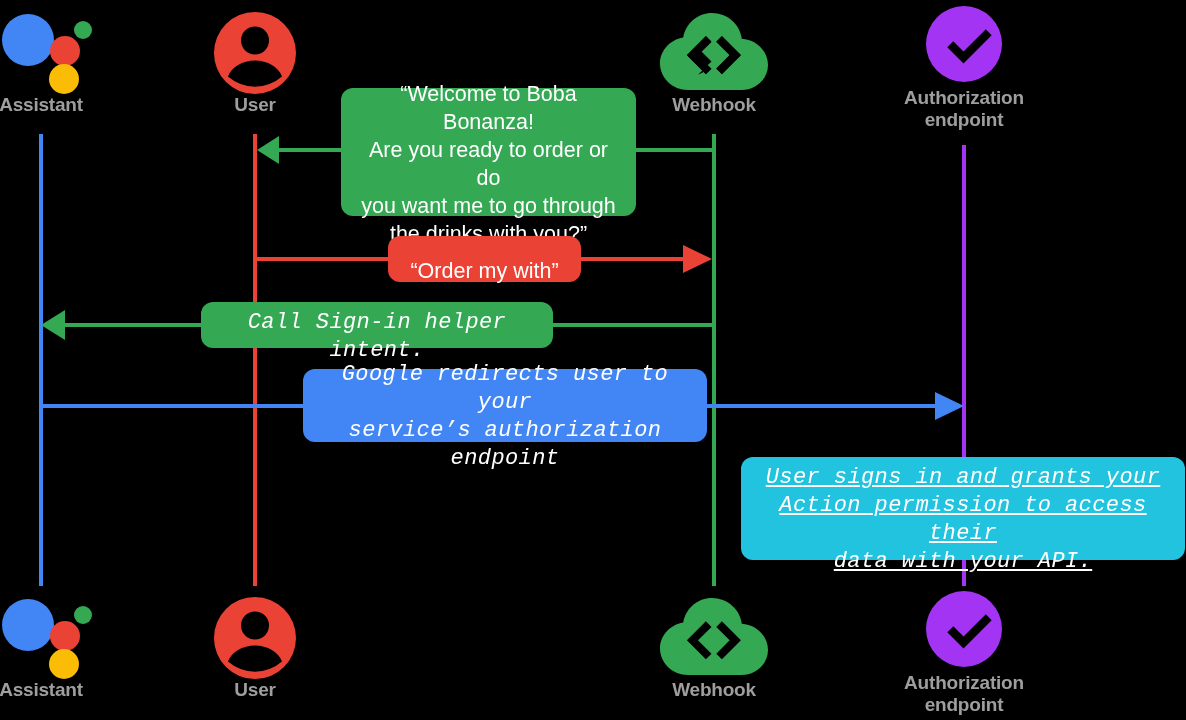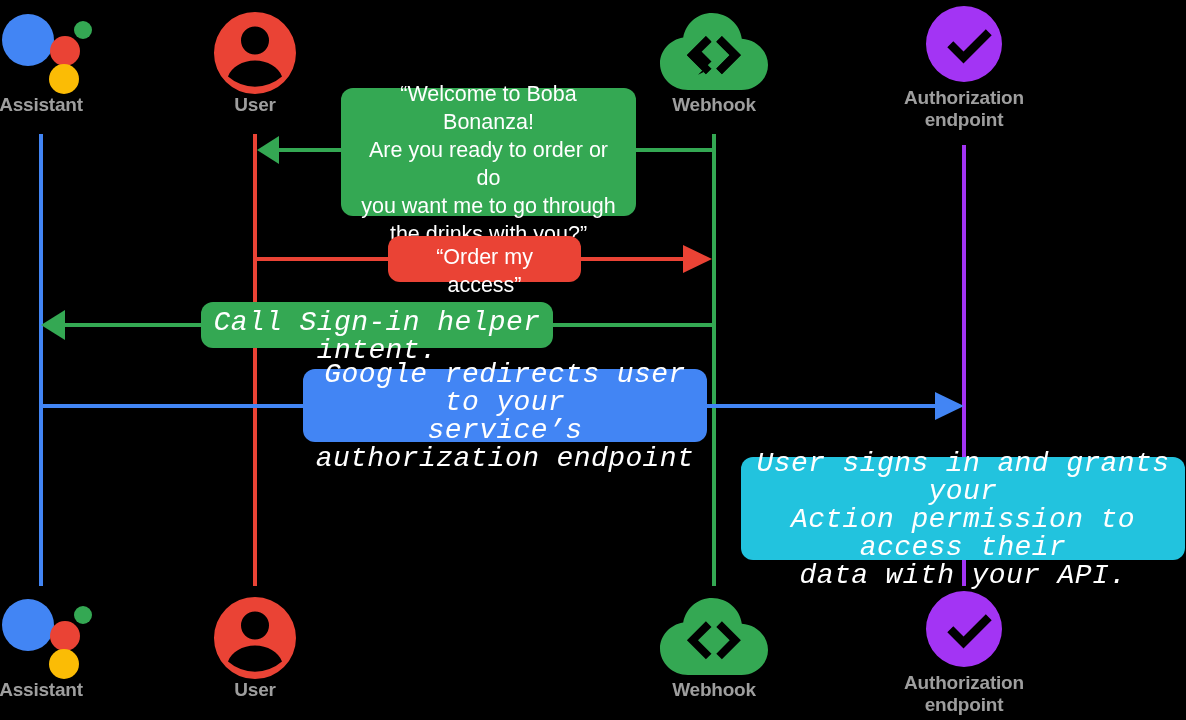--- a/index.html
+++ b/index.html
@@ -60,21 +60,21 @@
     text-align: center;
   }
   .bubble-sans {
     font-family: "Liberation Sans", sans-serif;
     font-size: 21.5px;
     line-height: 28px;
   }
   .bubble-mono {
     font-family: "Liberation Mono", monospace;
     font-style: italic;
-    font-size: 28px;
+    font-size: 22px;
     line-height: 28px;
     letter-spacing: 0.4px;
   }
   .bubble-text {
     white-space: pre-line;
     display: block;
     width: 100%;
     margin-top: 23px;
   }
   svg { display: block; }
@@ -139,37 +139,37 @@
   <div class="bubble bubble-sans" style="left:341px; top:88px; width:295px; height:128px; background:#34A853; padding:8px 14px;">
     <span class="bubble-text">“Welcome to Boba Bonanza!
 Are you ready to order or do
 you want me to go through
 the drinks with you?”</span>
   </div>
 
   <div class="msg-line" style="left:255px; top:257px; width:430px; background:#EA4335;"></div>
   <div class="arrowhead" style="left:683px; top:245px; border-top:14px solid transparent; border-bottom:14px solid transparent; border-left:29px solid #EA4335;"></div>
   <div class="bubble bubble-sans" style="left:388px; top:236px; width:193px; height:46px; background:#EA4335; padding:4px 12px;">
-    <span class="bubble-text">“Order my access”</span>
+    <span class="bubble-text">“Order my with”</span>
   </div>
 
   <div class="msg-line" style="left:58px; top:323px; width:658px; background:#34A853;"></div>
   <div class="arrowhead" style="left:41px; top:310px; border-top:15px solid transparent; border-bottom:15px solid transparent; border-right:24px solid #34A853;"></div>
   <div class="bubble bubble-mono" style="left:201px; top:302px; width:352px; height:46px; background:#34A853; padding:4px 10px;">
     <span class="bubble-text">Call Sign-in helper intent.</span>
   </div>
 
   <div class="msg-line" style="left:39px; top:404px; width:899px; background:#4285F4;"></div>
   <div class="arrowhead" style="left:935px; top:392px; border-top:14px solid transparent; border-bottom:14px solid transparent; border-left:29px solid #4285F4;"></div>
   <div class="bubble bubble-mono" style="left:303px; top:369px; width:404px; height:73px; background:#4285F4; padding:6px 9px;">
     <span class="bubble-text">Google redirects user to your
 service’s authorization endpoint</span>
   </div>
 
-  <div class="bubble bubble-mono" style="left:741px; top:457px; width:444px; height:103px; background:#22C3DE; padding:6px 14px;">
+  <div class="bubble bubble-mono" style="left:741px; top:457px; width:444px; height:103px; background:#22C3DE; padding:6px 14px;text-decoration:underline;">
     <span class="bubble-text">User signs in and grants your
 Action permission to access their
 data with your API.</span>
   </div>
 
   <div class="actor" style="left:-54px; top:593px;">
     <div class="icon-box">
       <svg width="190" height="86" viewBox="0 0 190 86">
         <circle cx="82" cy="32" r="26" fill="#4285F4"></circle>
         <circle cx="119" cy="43" r="15" fill="#EA4335"></circle>

